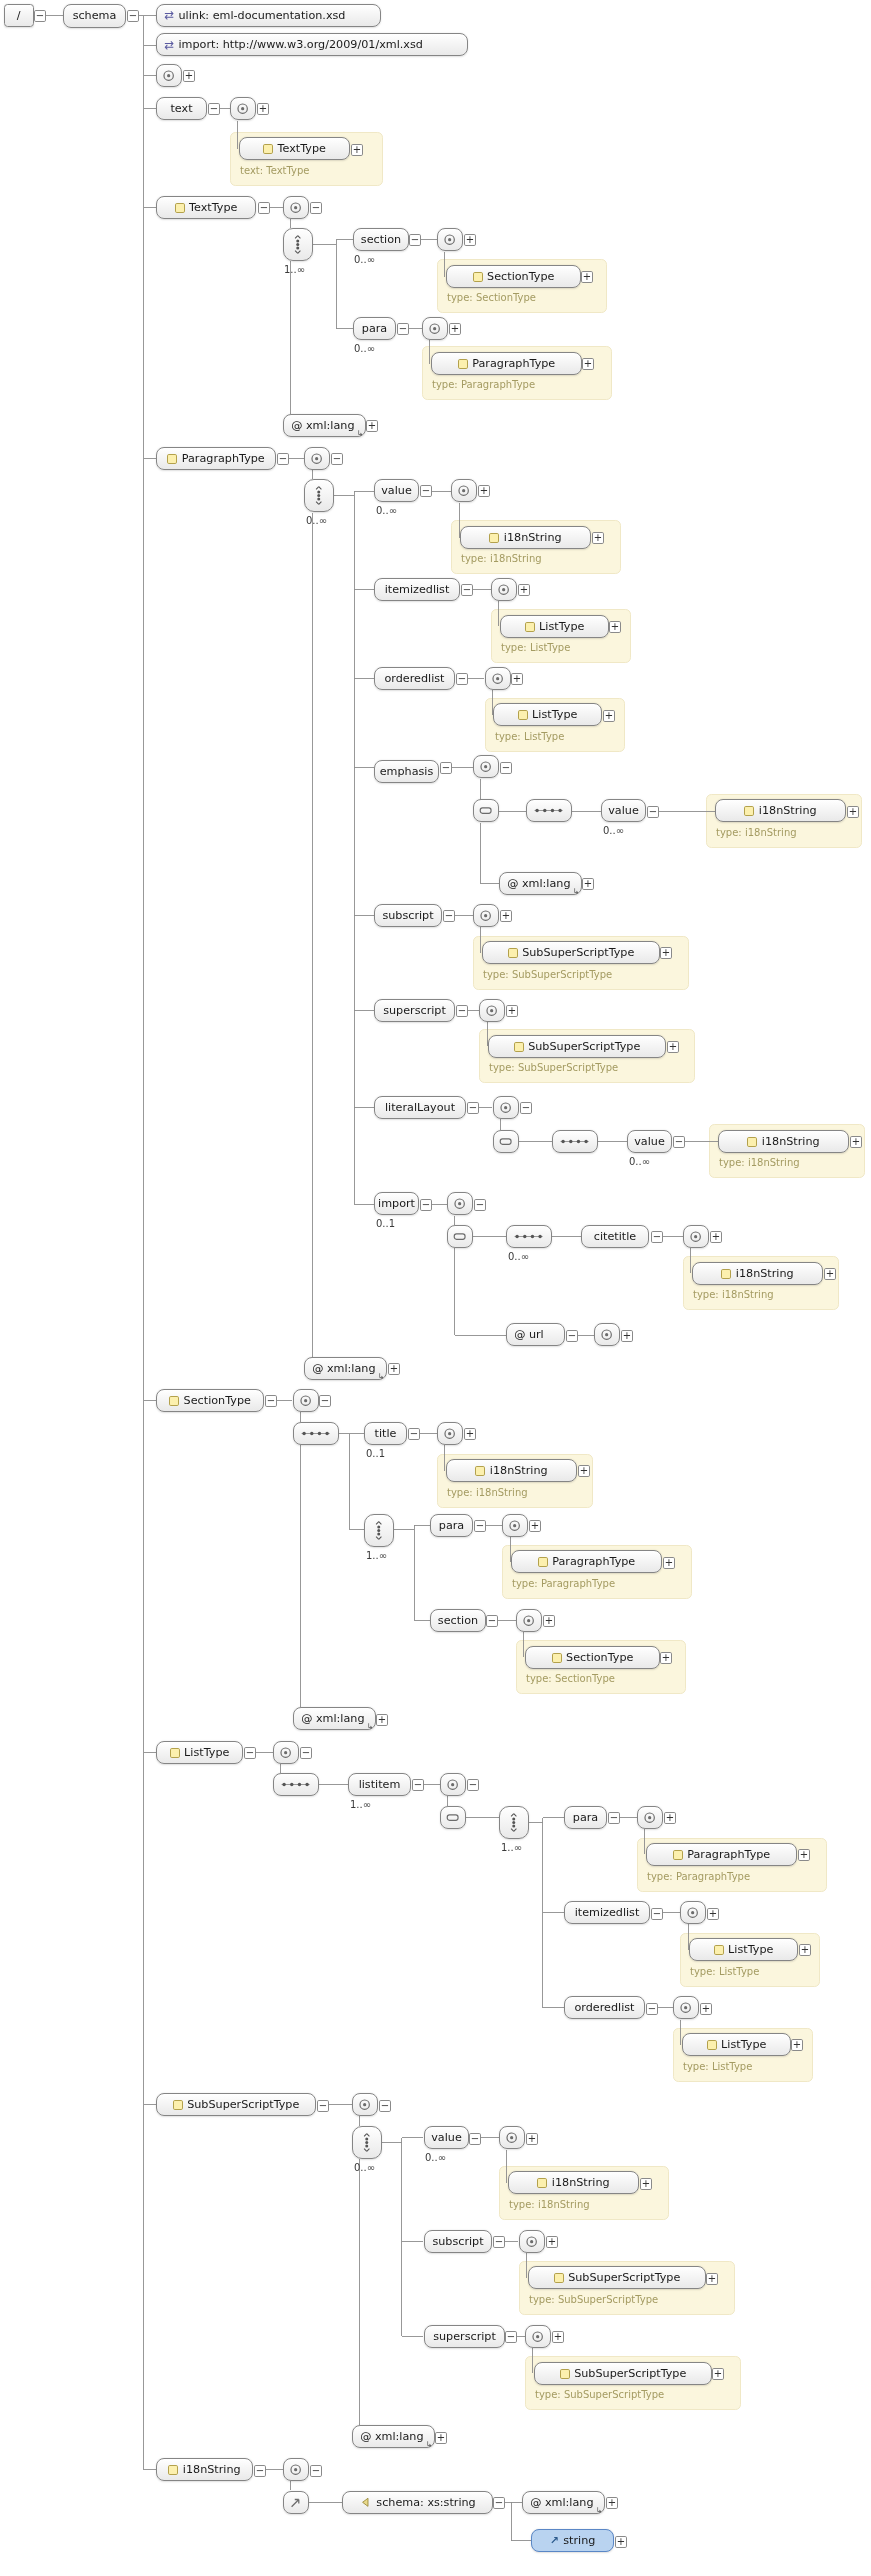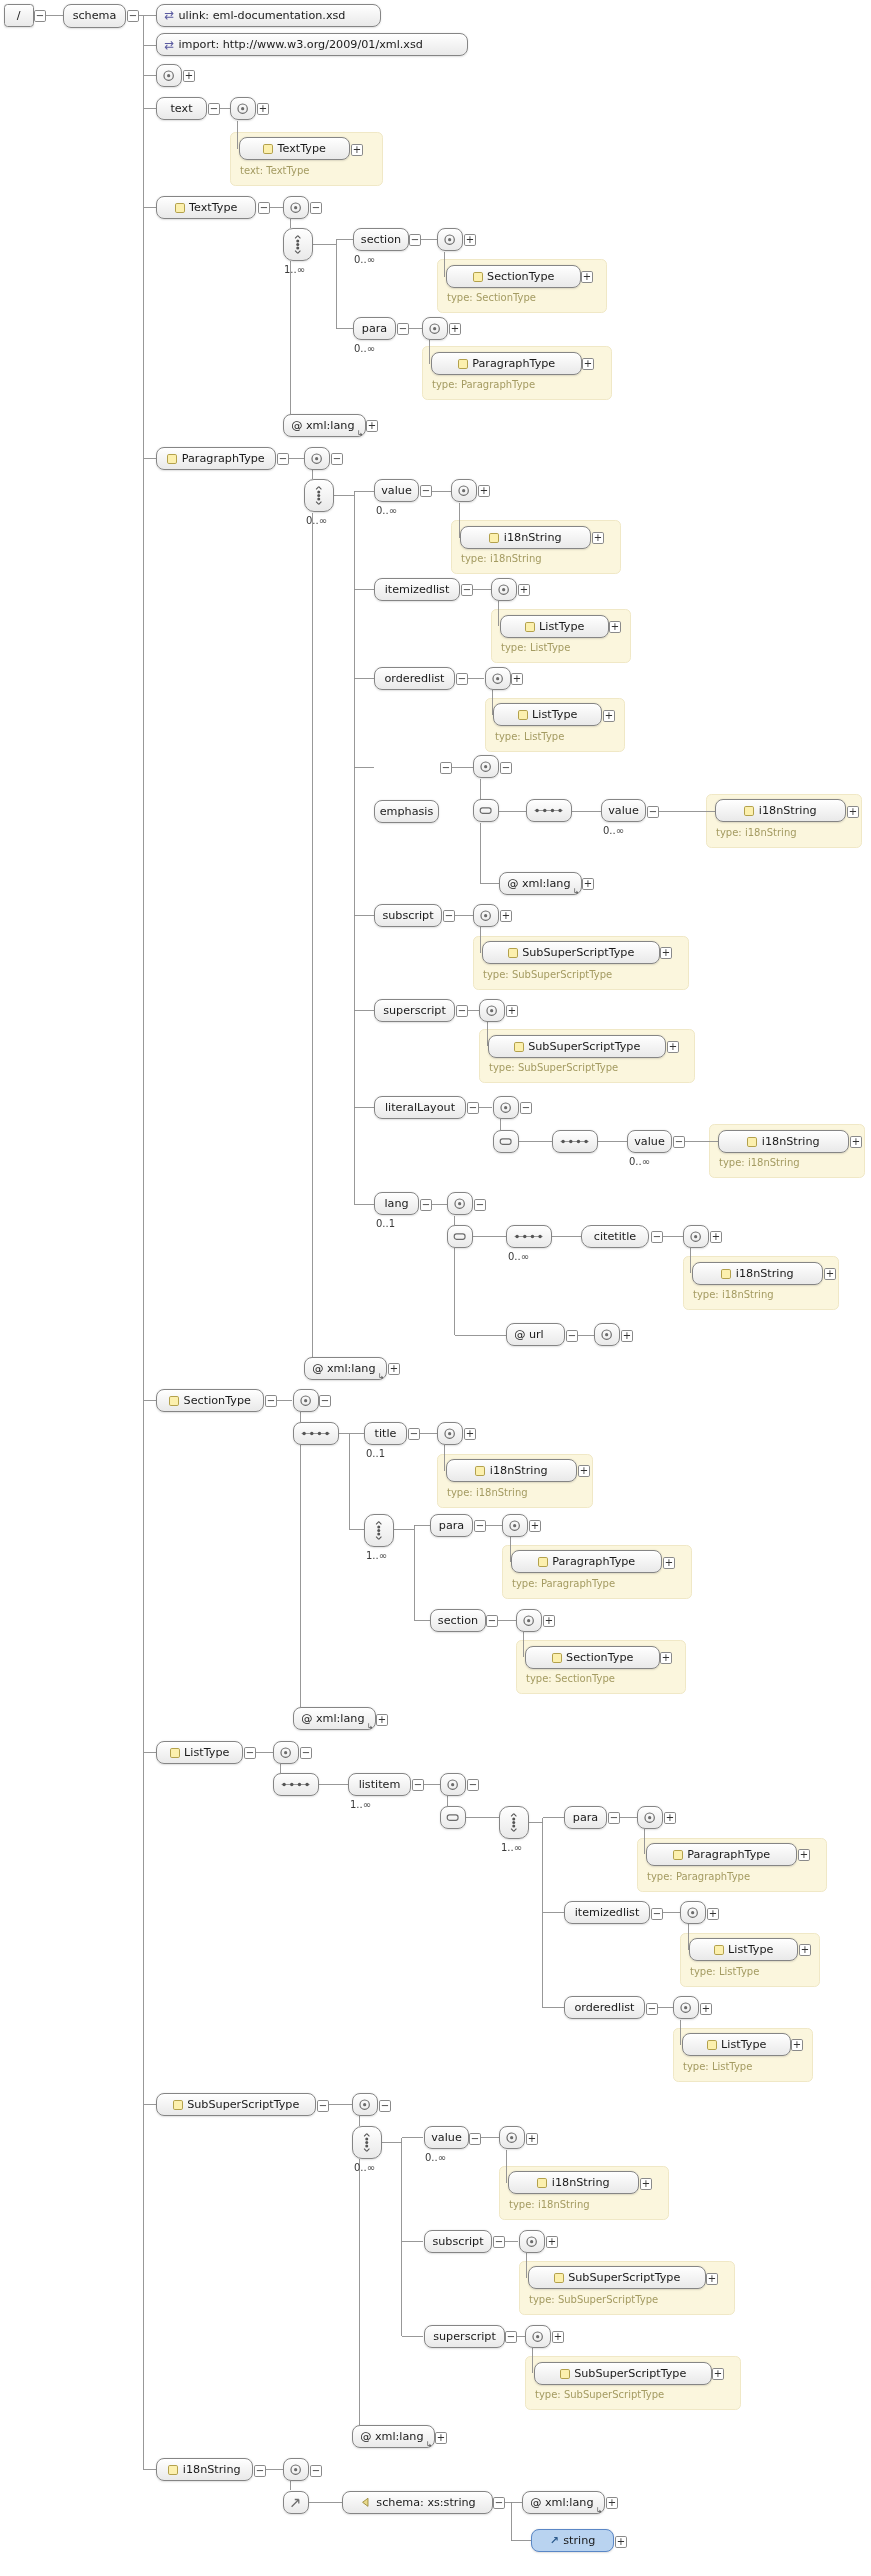--- a/index.html
+++ b/index.html
@@ -381,21 +381,21 @@
         <circle cx="8.5" cy="8.5" r="5.2" fill="none" stroke="#6b6b6b" stroke-width="1.3"></circle>
         <circle cx="8.5" cy="8.5" r="1.8" fill="#6b6b6b"></circle>
       </svg>
     </div>
     <div class="exp" style="left: 511px; top: 673px;">+</div>
     <div class="node type" style="left: 493px; top: 703px; width: 109px; height: 23px;">
       <span class="ic tsq"></span>
       <span class="lab">ListType</span>
     </div>
     <div class="exp" style="left: 603px; top: 710px;">+</div>
-    <div class="node element" style="left: 374px; top: 800px; width: 65px; height: 23px;">
+    <div class="node element" style="left: 374px; top: 760px; width: 65px; height: 23px;">
       <span class="lab">emphasis</span>
     </div>
     <div class="exp" style="left: 440px; top: 762px;">−</div>
     <div class="node content" style="left: 473px; top: 755px; width: 26px; height: 23px;">
       <svg width="15.3" height="15.3" viewBox="0 0 17 17">
         <circle cx="8.5" cy="8.5" r="5.2" fill="none" stroke="#6b6b6b" stroke-width="1.3"></circle>
         <circle cx="8.5" cy="8.5" r="1.8" fill="#6b6b6b"></circle>
       </svg>
     </div>
     <div class="exp" style="left: 500px; top: 762px;">−</div>
@@ -489,21 +489,21 @@
       <span class="lab">value</span>
     </div>
     <div class="exp" style="left: 673px; top: 1136px;">−</div>
     <div class="card" style="left: 629px; top: 1156px;">0..∞</div>
     <div class="node type" style="left: 718px; top: 1130px; width: 131px; height: 23px;">
       <span class="ic tsq"></span>
       <span class="lab">i18nString</span>
     </div>
     <div class="exp" style="left: 850px; top: 1136px;">+</div>
     <div class="node element" style="left: 374px; top: 1192px; width: 45px; height: 23px;">
-      <span class="lab">lang</span>
+      <span class="lab">import</span>
     </div>
     <div class="exp" style="left: 420px; top: 1199px;">−</div>
     <div class="card" style="left: 376px; top: 1218px;">0..1</div>
     <div class="node content" style="left: 447px; top: 1192px; width: 26px; height: 23px;">
       <svg width="15.3" height="15.3" viewBox="0 0 17 17">
         <circle cx="8.5" cy="8.5" r="5.2" fill="none" stroke="#6b6b6b" stroke-width="1.3"></circle>
         <circle cx="8.5" cy="8.5" r="1.8" fill="#6b6b6b"></circle>
       </svg>
     </div>
     <div class="exp" style="left: 474px; top: 1199px;">−</div>
@@ -515,21 +515,21 @@
     <div class="node seq" style="left: 506px; top: 1225px; width: 46px; height: 23px;">
       <svg width="35" height="9" viewBox="0 0 39 10">
         <path d="M3 5 H36" stroke="#888" stroke-width="1"></path>
         <circle cx="6" cy="5" r="2" fill="#555"></circle>
         <circle cx="15" cy="5" r="2" fill="#555"></circle>
         <circle cx="24" cy="5" r="2" fill="#555"></circle>
         <circle cx="33" cy="5" r="2" fill="#555"></circle>
       </svg>
     </div>
     <div class="card" style="left: 508px; top: 1251px;">0..∞</div>
-    <div class="node element" style="left: 581px; top: 1225px; width: 68px; height: 23px; border-radius: 10px;">
+    <div class="node element" style="left: 581px; top: 1225px; width: 68px; height: 23px;">
       <span class="lab">citetitle</span>
     </div>
     <div class="exp" style="left: 651px; top: 1231px;">−</div>
     <div class="node content" style="left: 683px; top: 1225px; width: 26px; height: 23px;">
       <svg width="15.3" height="15.3" viewBox="0 0 17 17">
         <circle cx="8.5" cy="8.5" r="5.2" fill="none" stroke="#6b6b6b" stroke-width="1.3"></circle>
         <circle cx="8.5" cy="8.5" r="1.8" fill="#6b6b6b"></circle>
       </svg>
     </div>
     <div class="exp" style="left: 710px; top: 1231px;">+</div>

